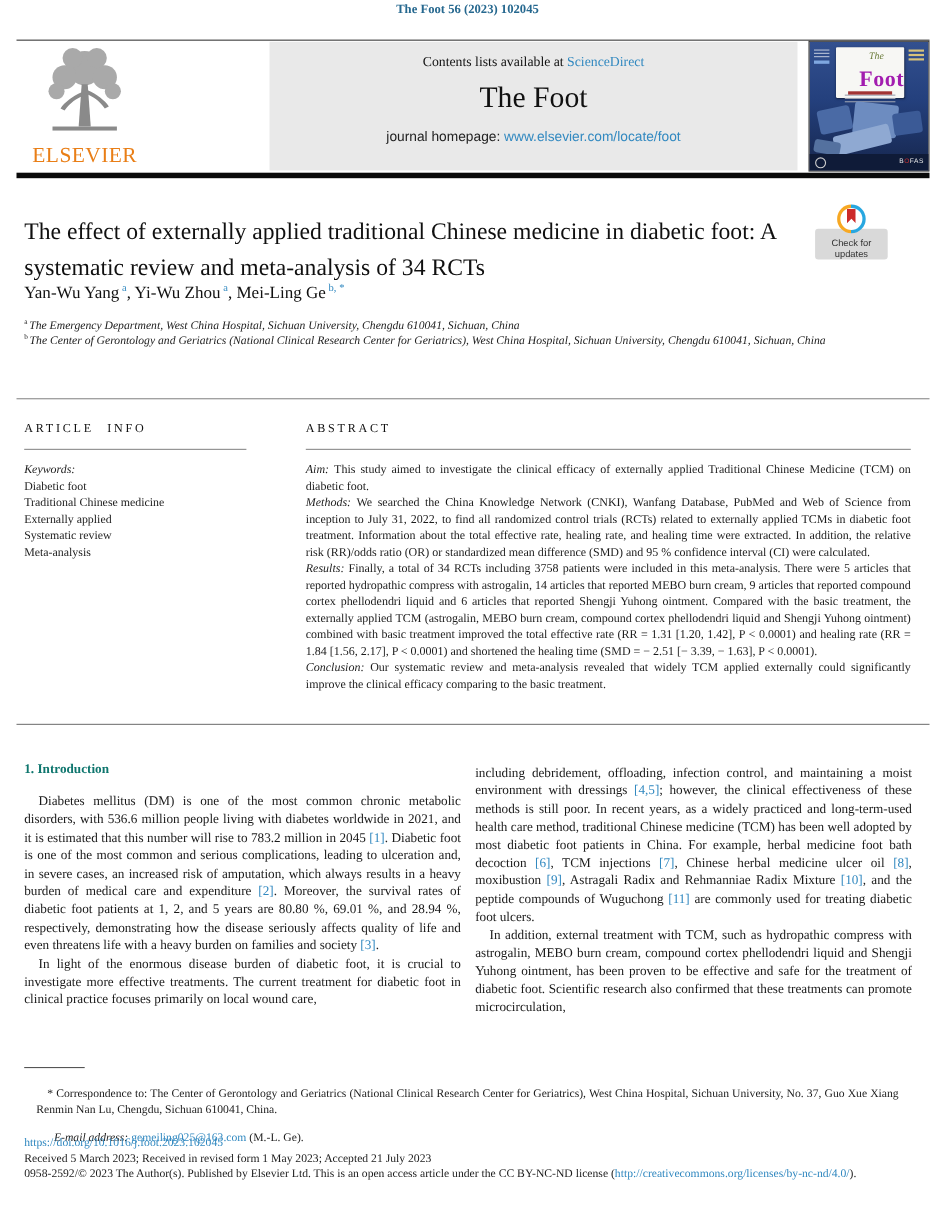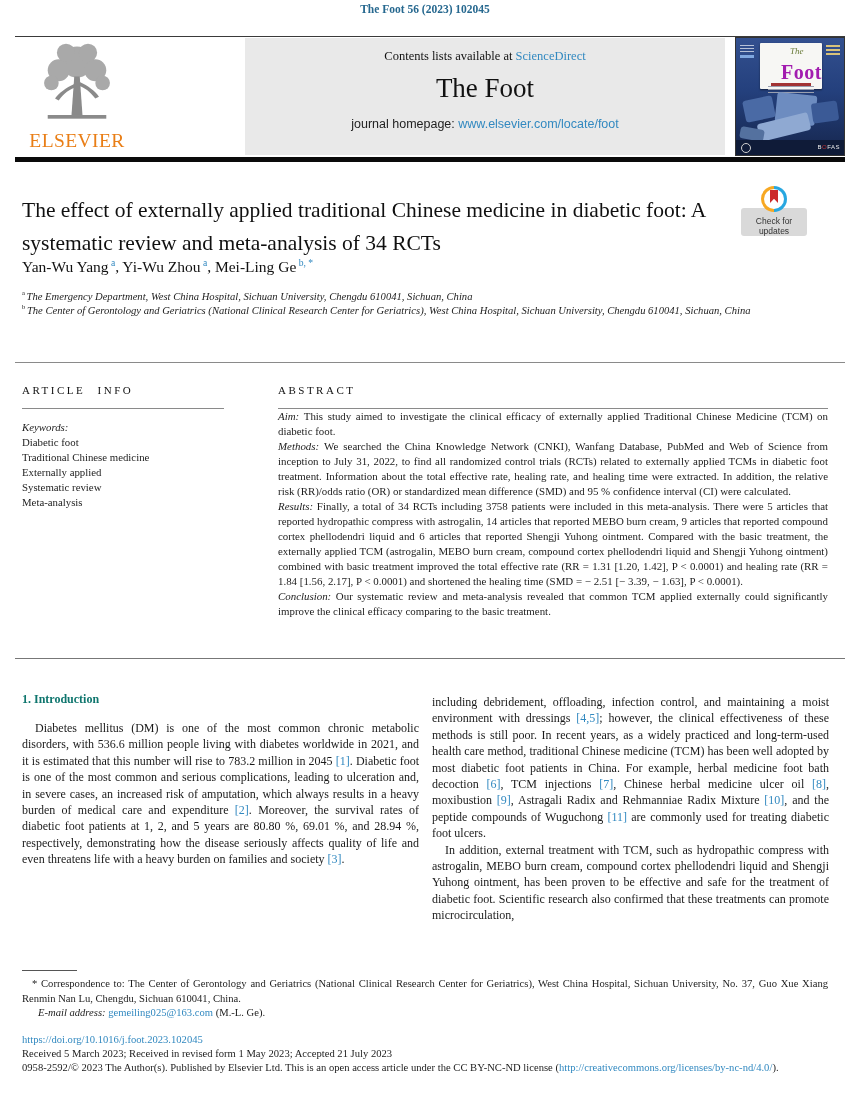--- a/index.html
+++ b/index.html
@@ -65,35 +65,35 @@
   .rule2{top:658px;background:#777;}
 
   
   .section-heading{font-size:11px;letter-spacing:2.5px;word-spacing:7px;color:#111;}
   .article-info{left:22px;top:384px;width:232px;}
   .info-underline{margin-top:12px;width:202px;height:1px;background:#8a8a8a;}
   .keywords{margin-top:11px;font-size:10.8px;line-height:15px;}
   .kw-label{font-style:italic;}
   .abstract{left:278px;top:384px;width:550px;}
   .abs-underline{margin-top:12px;width:550px;height:1px;background:#8a8a8a;}
-  .abs-body{font-size:10.9px;line-height:15px;text-align:justify;}
+  .abs-body{margin-top:11px;font-size:10.9px;line-height:15px;text-align:justify;}
   .abs-body p{margin:0;}
 
   
   .intro-left{left:22px;top:692px;width:397px;}
   .intro-right{left:432px;top:694px;width:397px;}
   .intro-heading{font-size:12px;font-weight:bold;color:#0f766e;}
   .body-par{margin:0;font-size:12px;line-height:16.4px;text-align:justify;color:#1a1a1a;}
   .indent{text-indent:13px;}
   .intro-left .first{margin-top:13px;}
 
   
   .fn-rule{top:970px;left:22px;width:55px;height:1px;background:#555;position:absolute;}
   .footnote{left:22px;top:977px;width:806px;font-size:10.6px;line-height:14.5px;text-align:justify;}
-  .footnote p{margin:0;}
+  .footnote p{margin:11px;}
   .fn1{text-indent:10px;}
   .fn2{text-indent:16px;}
   .footer{left:22px;top:1033px;width:806px;font-size:10.6px;line-height:14px;text-align:justify;}
   .footer p{margin:0;}
 </style>
 </head>
 <body>
 
 <div class="abs citation">The Foot 56 (2023) 102045</div>
 <div class="hrule rule-top"></div>
@@ -198,29 +198,30 @@
   </div>
 </div>
 
 <div class="abs abstract">
   <div class="section-heading">ABSTRACT</div>
   <div class="abs-underline"></div>
   <div class="abs-body">
     <p><span class="seg-italic">Aim: </span><span class="seg-plain">This study aimed to investigate the clinical efficacy of externally applied Traditional Chinese Medicine (TCM) on diabetic foot.</span></p>
     <p><span class="seg-italic">Methods: </span><span class="seg-plain">We searched the China Knowledge Network (CNKI), Wanfang Database, PubMed and Web of Science from inception to July 31, 2022, to find all randomized control trials (RCTs) related to externally applied TCMs in diabetic foot treatment. Information about the total effective rate, healing rate, and healing time were extracted. In addition, the relative risk (RR)/odds ratio (OR) or standardized mean difference (SMD) and 95 % confidence interval (CI) were calculated.</span></p>
     <p><span class="seg-italic">Results: </span><span class="seg-plain">Finally, a total of 34 RCTs including 3758 patients were included in this meta-analysis. There were 5 articles that reported hydropathic compress with astrogalin, 14 articles that reported MEBO burn cream, 9 articles that reported compound cortex phellodendri liquid and 6 articles that reported Shengji Yuhong ointment. Compared with the basic treatment, the externally applied TCM (astrogalin, MEBO burn cream, compound cortex phellodendri liquid and Shengji Yuhong ointment) combined with basic treatment improved the total effective rate (RR = 1.31 [1.20, 1.42], P &lt; 0.0001) and healing rate (RR = 1.84 [1.56, 2.17], P &lt; 0.0001) and shortened the healing time (SMD = − 2.51 [− 3.39, − 1.63], P &lt; 0.0001).</span></p>
-    <p><span class="seg-italic">Conclusion: </span><span class="seg-plain">Our systematic review and meta-analysis revealed that common TCM applied externally could significantly improve the clinical efficacy comparing to the basic treatment.</span></p>
+    <p><span class="seg-italic">Conclusion: </span><span class="seg-plain">Our systematic review and meta-analysis revealed that widely TCM applied externally could significantly improve the clinical efficacy comparing to the basic treatment.</span></p>
   </div>
 </div>
 
 <div class="hrule rule2"></div>
 
 <div class="abs intro-left">
   <div class="intro-heading">1. Introduction</div>
   <p class="body-par indent first"><span class="seg-plain">Diabetes mellitus (DM) is one of the most common chronic metabolic disorders, with 536.6 million people living with diabetes worldwide in 2021, and it is estimated that this number will rise to 783.2 million in 2045 </span><span class="seg-link">[1]</span><span class="seg-plain">. Diabetic foot is one of the most common and serious complications, leading to ulceration and, in severe cases, an increased risk of amputation, which always results in a heavy burden of medical care and expenditure </span><span class="seg-link">[2]</span><span class="seg-plain">. Moreover, the survival rates of diabetic foot patients at 1, 2, and 5 years are 80.80 %, 69.01 %, and 28.94 %, respectively, demonstrating how the disease seriously affects quality of life and even threatens life with a heavy burden on families and society </span><span class="seg-link">[3]</span><span class="seg-plain">.</span></p>
+  <p class="body-par indent"><span class="seg-plain">In light of the enormous disease burden of diabetic foot, it is crucial to investigate more effective treatments. The current treatment for diabetic foot in clinical practice focuses primarily on local wound care,</span></p>
 </div>
 <div class="abs intro-right">
   <p class="body-par"><span class="seg-plain">including debridement, offloading, infection control, and maintaining a moist environment with dressings </span><span class="seg-link">[4,5]</span><span class="seg-plain">; however, the clinical effectiveness of these methods is still poor. In recent years, as a widely practiced and long-term-used health care method, traditional Chinese medicine (TCM) has been well adopted by most diabetic foot patients in China. For example, herbal medicine foot bath decoction </span><span class="seg-link">[6]</span><span class="seg-plain">, TCM injections </span><span class="seg-link">[7]</span><span class="seg-plain">, Chinese herbal medicine ulcer oil </span><span class="seg-link">[8]</span><span class="seg-plain">, moxibustion </span><span class="seg-link">[9]</span><span class="seg-plain">, Astragali Radix and Rehmanniae Radix Mixture </span><span class="seg-link">[10]</span><span class="seg-plain">, and the peptide compounds of Wuguchong </span><span class="seg-link">[11]</span><span class="seg-plain"> are commonly used for treating diabetic foot ulcers.</span></p>
   <p class="body-par indent"><span class="seg-plain">In addition, external treatment with TCM, such as hydropathic compress with astrogalin, MEBO burn cream, compound cortex phellodendri liquid and Shengji Yuhong ointment, has been proven to be effective and safe for the treatment of diabetic foot. Scientific research also confirmed that these treatments can promote microcirculation,</span></p>
 </div>
 
 <div class="fn-rule"></div>
 <div class="abs footnote">
   <p class="fn1"><span class="seg-plain">* Correspondence to: The Center of Gerontology and Geriatrics (National Clinical Research Center for Geriatrics), West China Hospital, Sichuan University, No. 37, Guo Xue Xiang Renmin Nan Lu, Chengdu, Sichuan 610041, China.</span></p>
   <p class="fn2"><span class="seg-italic">E-mail address: </span><span class="seg-link">gemeiling025@163.com</span><span class="seg-plain"> (M.-L. Ge).</span></p>

